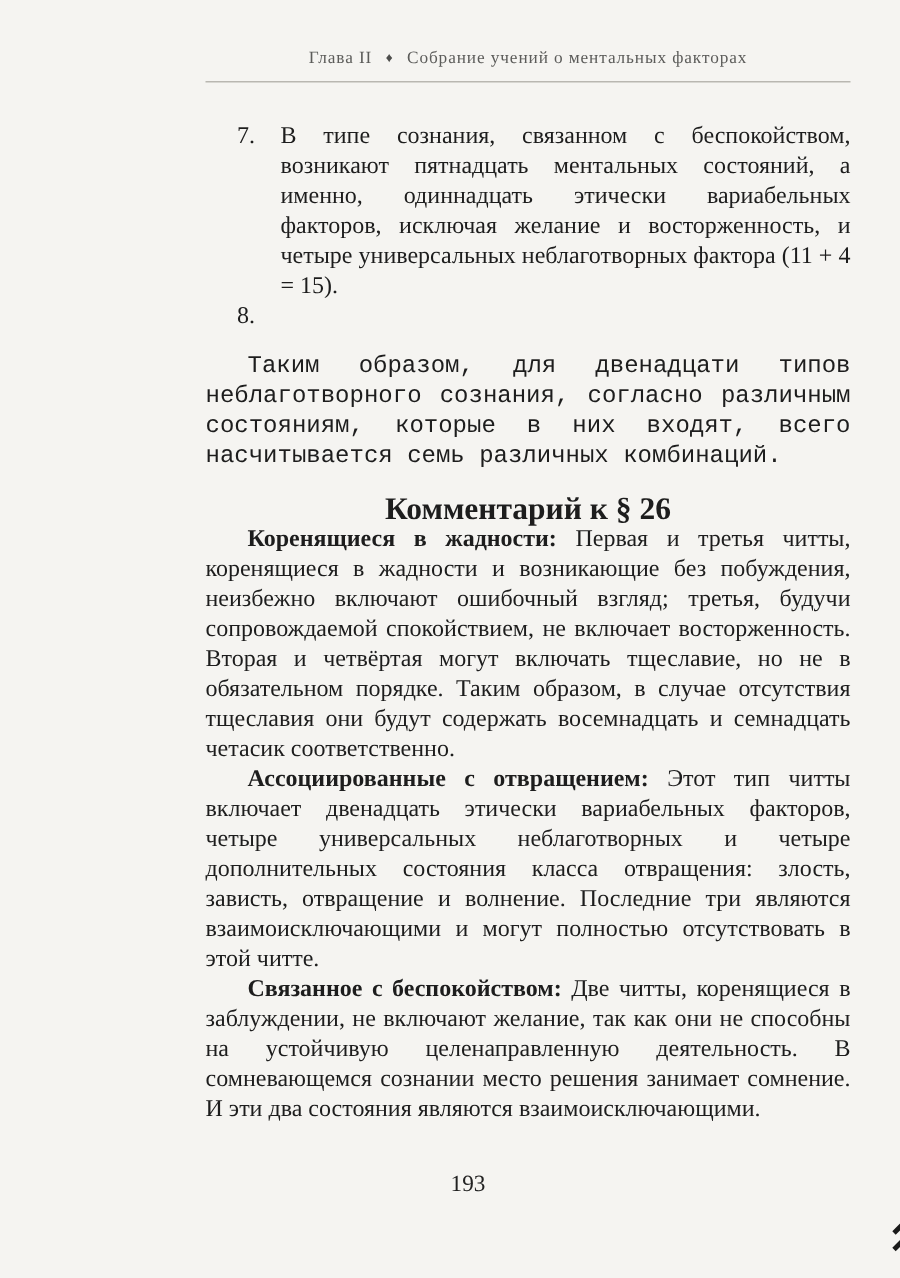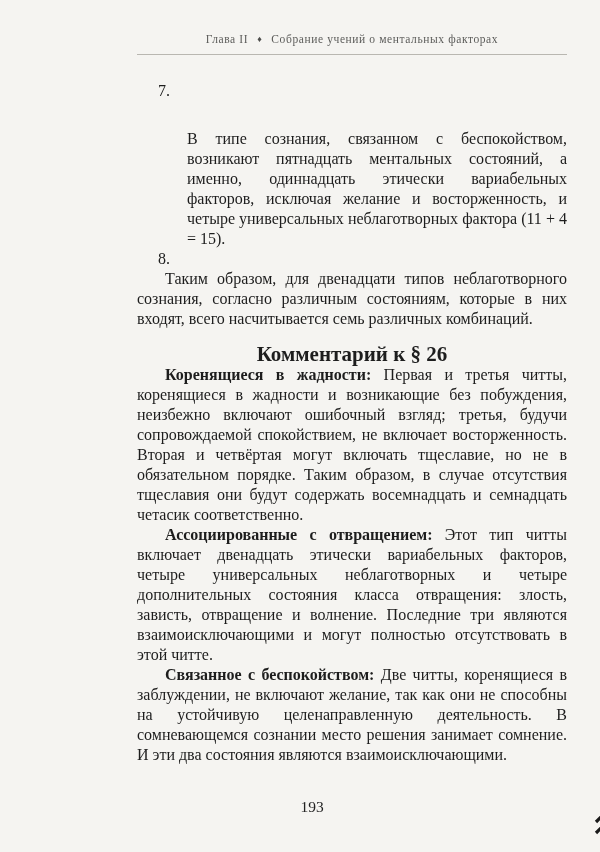--- a/index.html
+++ b/index.html
@@ -58,48 +58,49 @@
     display: flex;
     padding-left: 21px;
   }
   .list-item .num {
     flex: 0 0 29px;
     text-align: left;
   }
   .list-item .item-text {
     flex: 1 1 auto;
     text-align: justify;
-    margin-top: 48px;
   }
   .para {
     margin: 0;
     text-indent: 28px;
     text-align: justify;
   }
   .after-list {
+    margin-top: 13px;
+    font-family: Liberation Mono, monospace;
   }
   .section-heading {
     margin: 14px 0 0 0;
     text-align: center;
     font-weight: bold;
     font-size: 21px;
     line-height: 22px;
   }
   .commentary .para {
     margin: 0;
   }
   .lead {
     font-weight: bold;
   }
   
   .page-number {
     position: absolute;
     left: 97px;
     width: 430px;
-    top: 798px;
+    top: 781px;
     text-align: center;
     font-size: 15.5px;
     color: #222;
   }
   .scroll-top {
     position: absolute;
     right: 19px;
     top: 804px;
     width: 30px;
     height: 38px;

